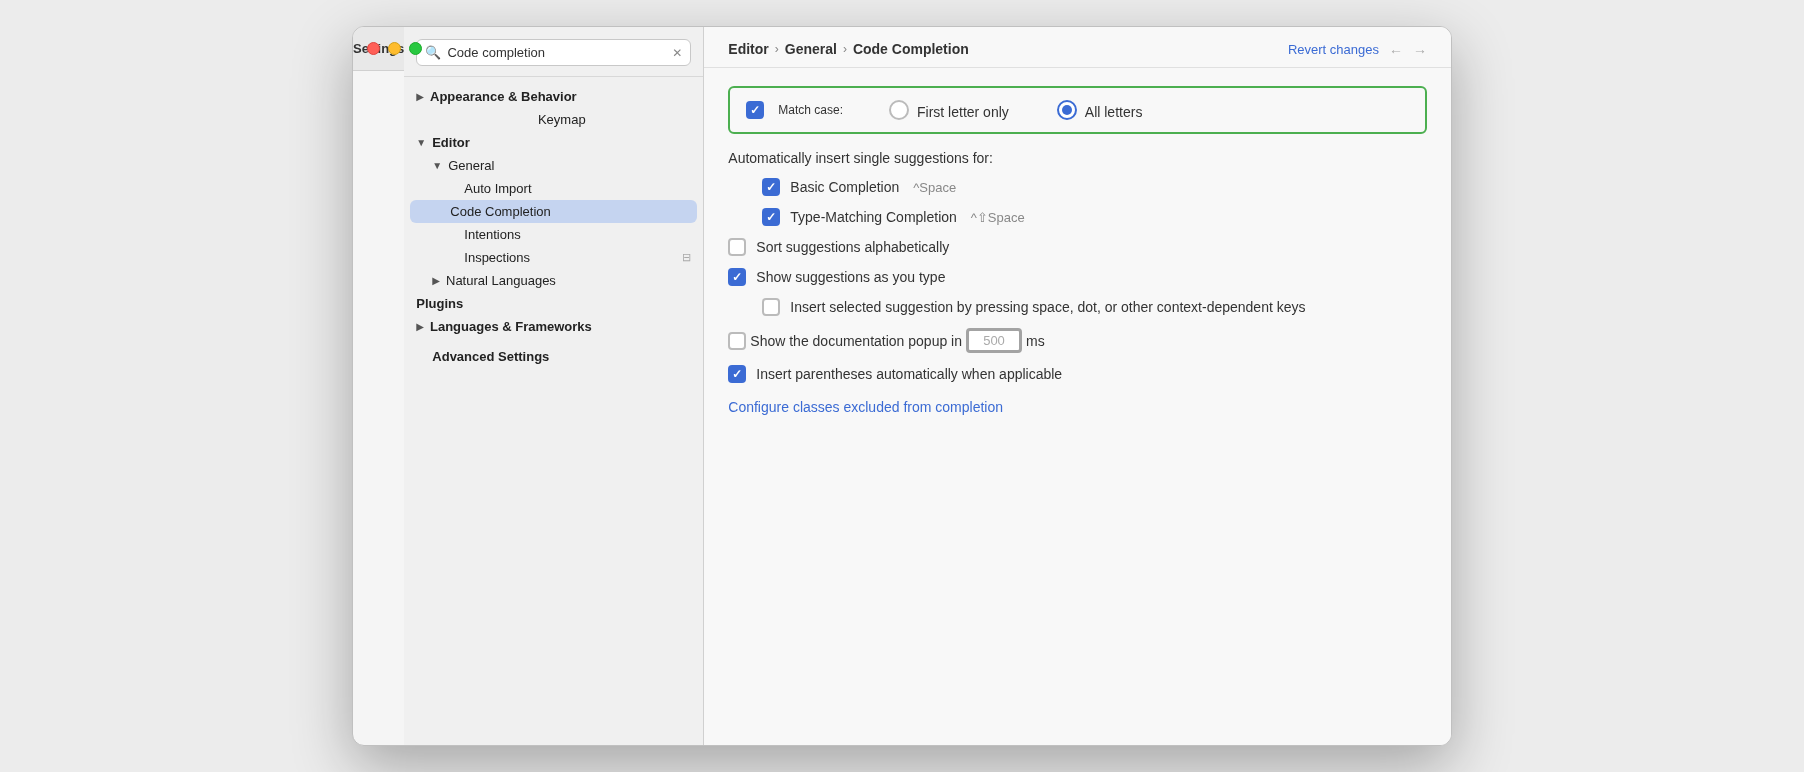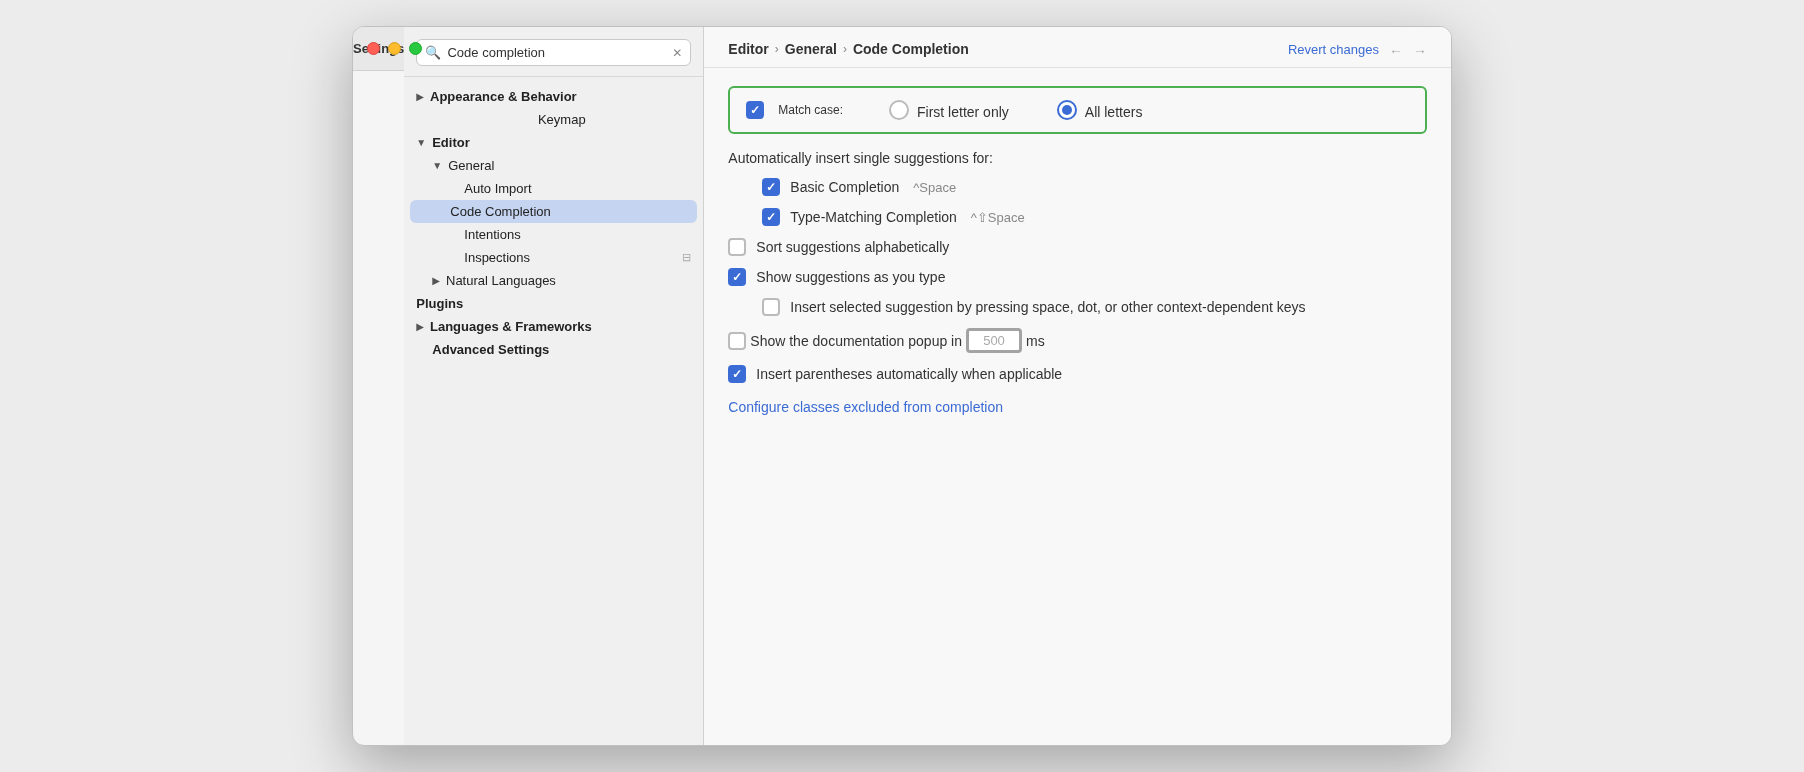--- a/index.html
+++ b/index.html
@@ -412,21 +412,21 @@
 
         <div class="nav-item">
           <div class="nav-item-row">
             <span class="chevron">▶</span>
             <span class="nav-item-label" style="font-weight:700;">Languages &amp; Frameworks</span>
           </div>
         </div>
 
         <div class="nav-item">
           <div class="nav-item-row">
-            <span class="nav-item-label" style="font-weight:700; padding-left:16px;">Advanced Settings</span>
+            <span class="nav-item-label" style="font-weight:700; padding-left:16px;margin-top:7px;">Advanced Settings</span>
           </div>
         </div>
 
       </div>
     </div>
 
     <div class="right-panel">
 
       <div class="panel-header">
         <div class="breadcrumb">

